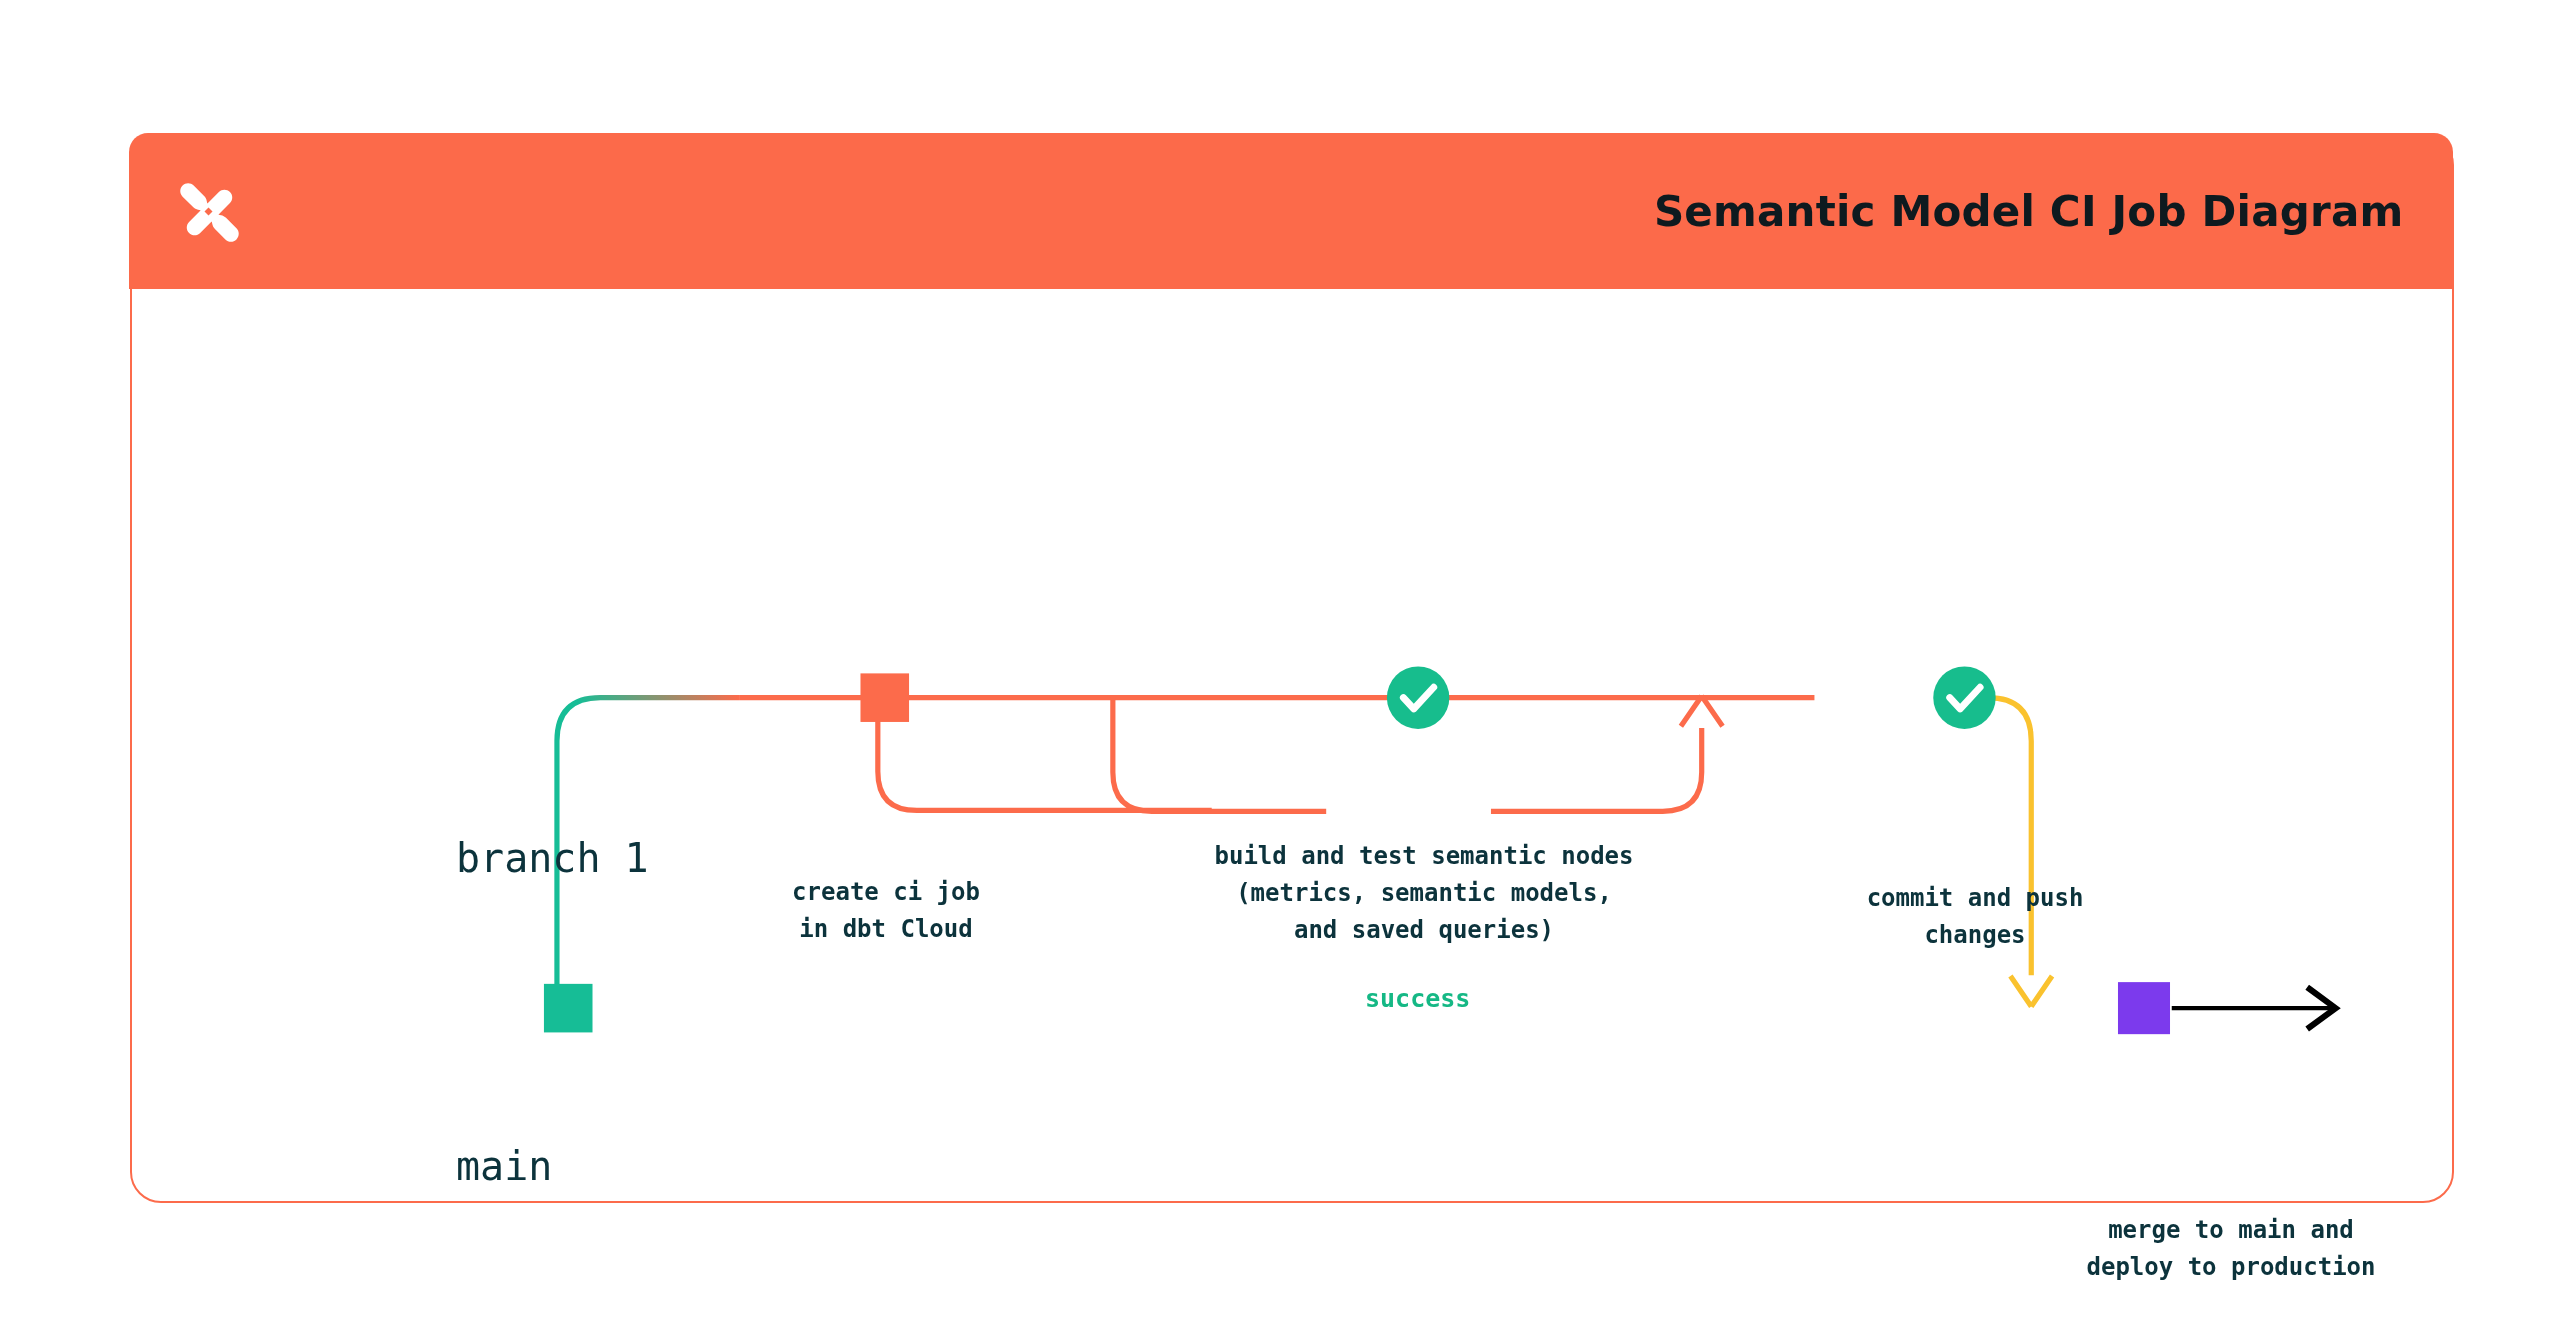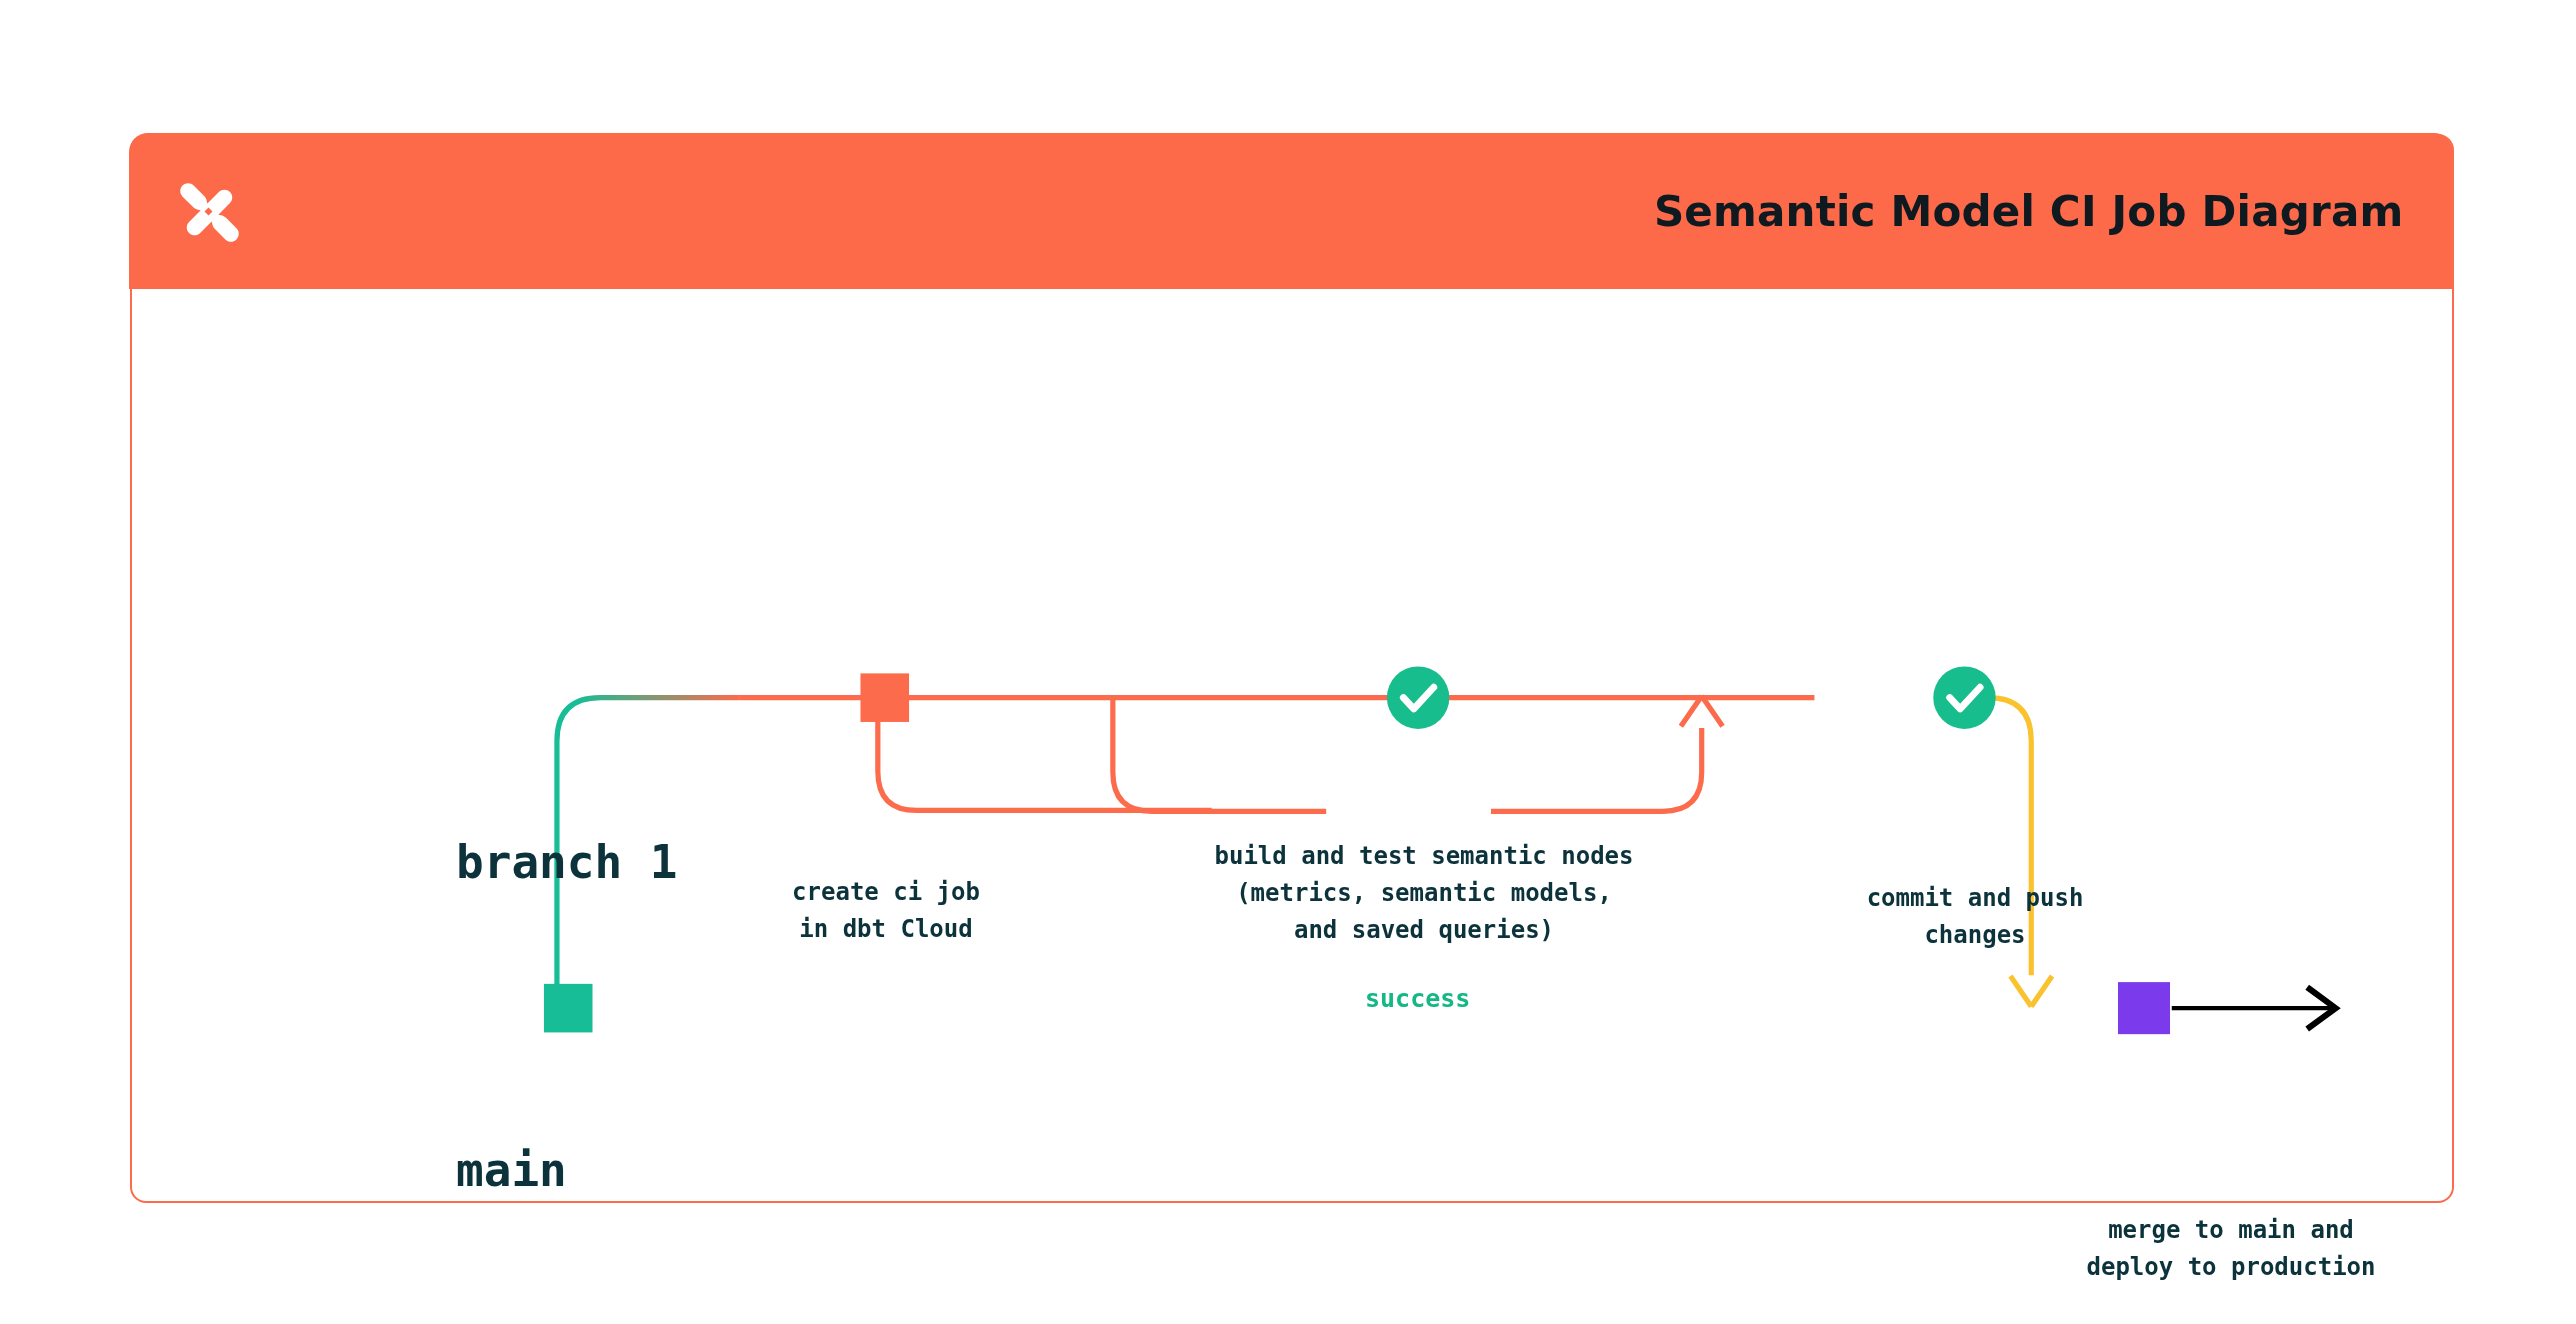--- a/index.html
+++ b/index.html
@@ -21,21 +21,21 @@
   }
 
   
   .card {
     position: absolute;
     left: 130px;
     top: 134px;
     width: 2324px;
     height: 1069px;
     border: 2.6px solid #FC6B4B;
-    border-radius: 16px;
+    border-radius: 31px;
     box-sizing: border-box;
     background: #ffffff;
   }
   .card-header {
     position: absolute;
     left: -2.6px;
     top: -2.6px;
     width: 2324px;
     height: 156px;
     box-sizing: border-box;
@@ -69,22 +69,22 @@
     width: 2319px;
     height: 909px;
   }
   .diagram svg { display: block; }
 
   
   .lane-label {
     position: absolute;
     color: #0C333C;
     font-family: "DejaVu Sans Mono", monospace;
-    font-weight: bold;
-    font-size: 46px;
+    font-weight: normal;
+    font-size: 40px;
     white-space: nowrap;
     letter-spacing: 0px;
   }
   .lane-branch { left: 324px; top: 545px; }
   .lane-main   { left: 324px; top: 853px; }
 
   .node-caption {
     position: absolute;
     color: #0C333C;
     font-family: "DejaVu Sans Mono", monospace;

